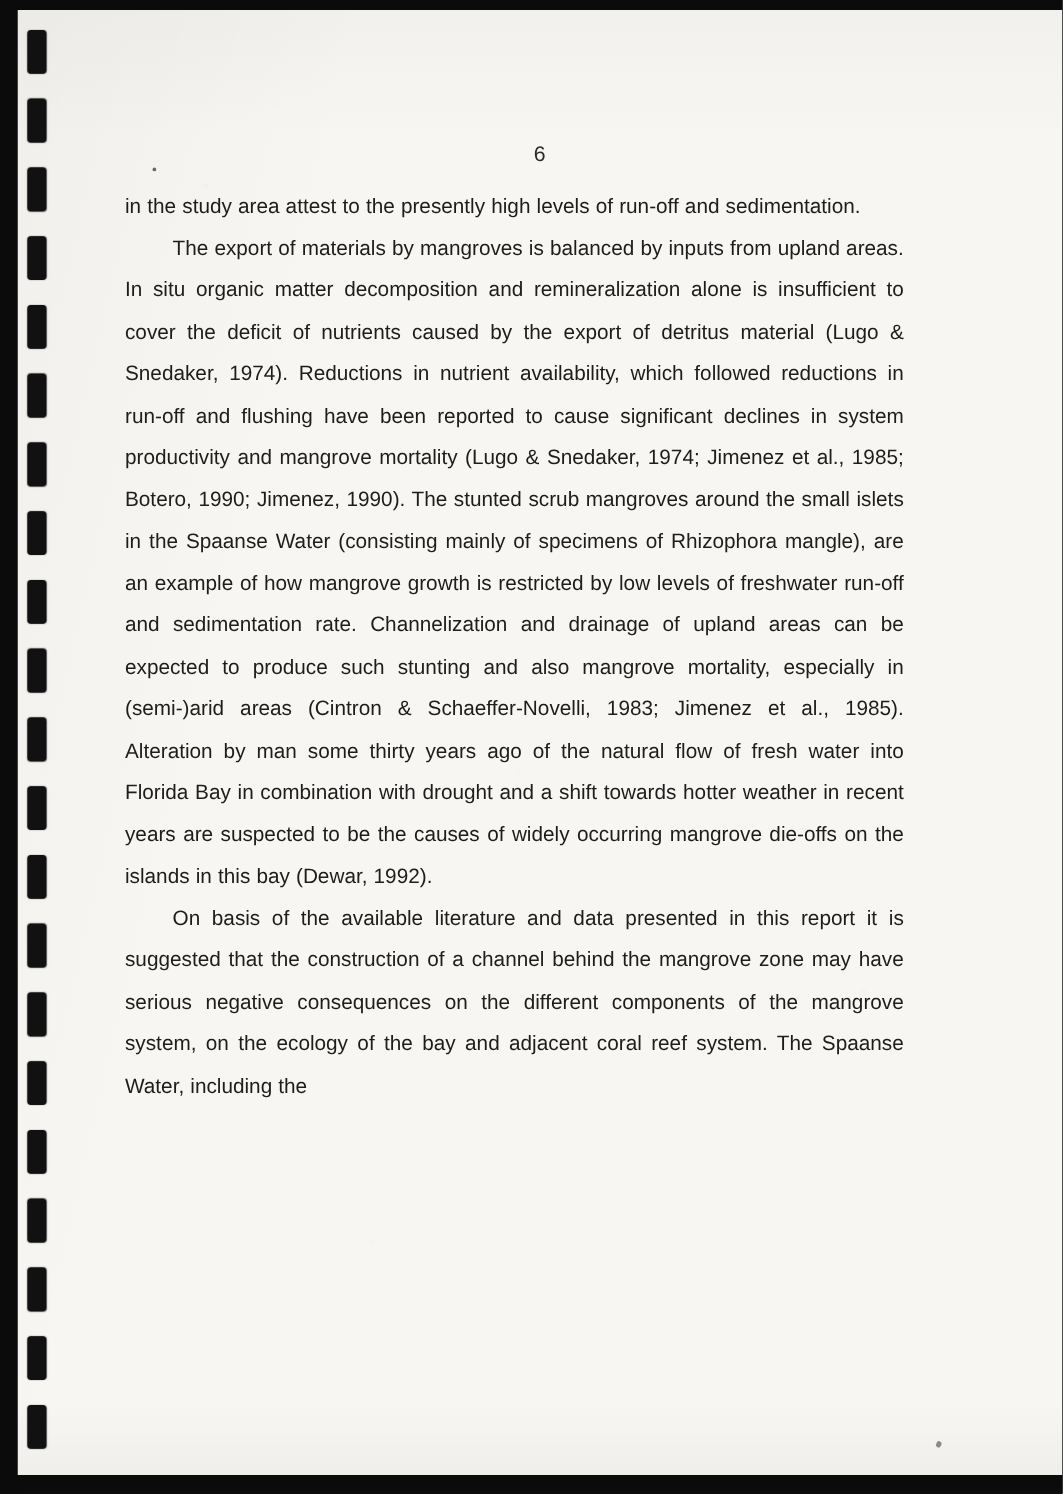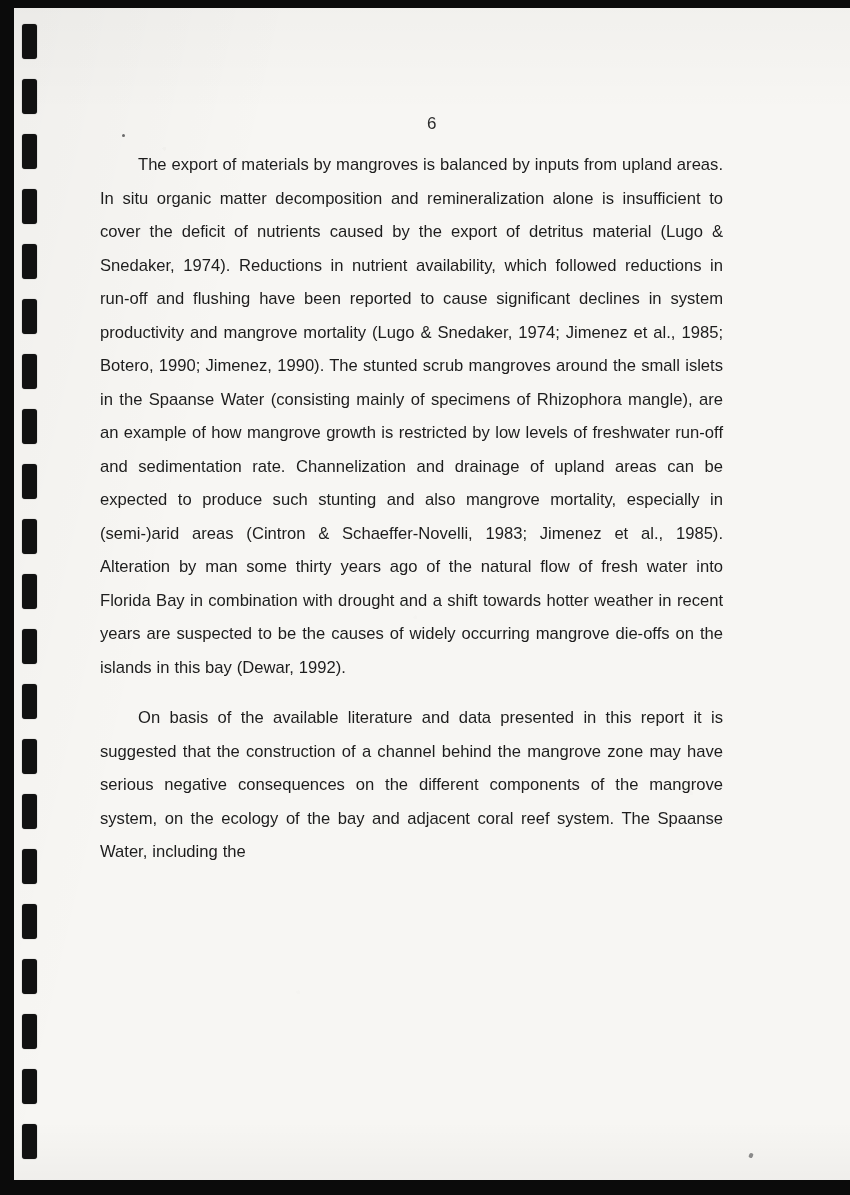--- a/index.html
+++ b/index.html
@@ -122,39 +122,39 @@
     text-align: justify;
     text-justify: inter-word;
     word-spacing: .3px;
   }
   .body-par.indent {
     text-indent: 38px;
   }
   
   .body-par.last {
     text-align-last: left;
-    margin-top: 17px;
   }
 
   .sci-name {
   }
 </style>
 </head>
 <body>
 
 <div class="scan-page">
 
   <div class="paper">
     <div class="paper-grain"></div>
 
     <div class="folio">6</div>
     <div class="speck"></div>
     <div class="speck-2"></div>
 
     <div class="text-column">
+      <p class="body-par">in the study area attest to the presently high levels of run-off and sedimentation.</p>
 
       <p class="body-par indent"><span>The export of materials by mangroves is balanced by inputs from upland areas. In situ organic matter decomposition and remineralization alone is insufficient to cover the deficit of nutrients caused by the export of detritus material (Lugo &amp; Snedaker, 1974). Reductions in nutrient availability, which followed reductions in run-off and flushing have been reported to cause significant declines in system productivity and mangrove mortality (Lugo &amp; Snedaker, 1974; Jimenez et al., 1985; Botero, 1990; Jimenez, 1990). The stunted scrub mangroves around the small islets in the Spaanse Water (consisting mainly of specimens of </span><span class="sci-name">Rhizophora mangle)</span><span>, are an example of how mangrove growth is restricted by low levels of freshwater run-off and sedimentation rate. Channelization and drainage of upland areas can be expected to produce such stunting and also mangrove mortality, especially in (semi-)arid areas (Cintron &amp; Schaeffer-Novelli, 1983; Jimenez et al., 1985). Alteration by man some thirty years ago of the natural flow of fresh water into Florida Bay in combination with drought and a shift towards hotter weather in recent years are suspected to be the causes of widely occurring mangrove die-offs on the islands in this bay (Dewar, 1992).</span></p>
 
       <p class="body-par indent last">On basis of the available literature and data presented in this report it is suggested that the construction of a channel behind the mangrove zone may have serious negative consequences on the different components of the mangrove system, on the ecology of the bay and adjacent coral reef system.  The Spaanse Water, including the</p>
     </div>
   </div>
 
   <div class="binding">
       <div class="punch-hole" style="top: 0px;"></div>
       <div class="punch-hole" style="top: 55px;"></div>

